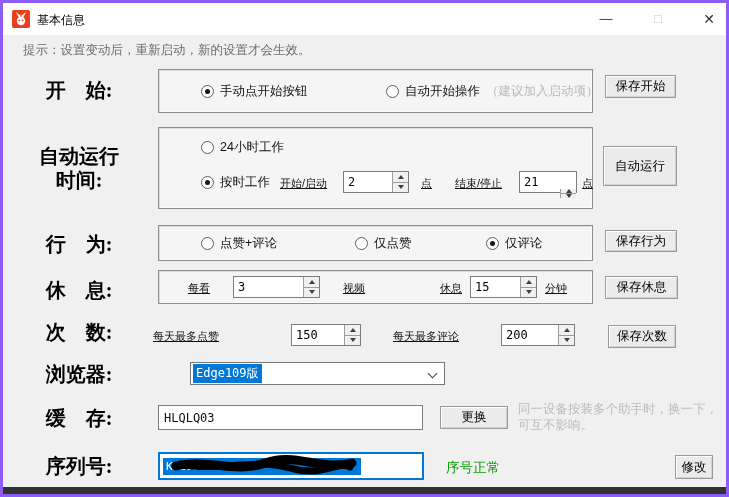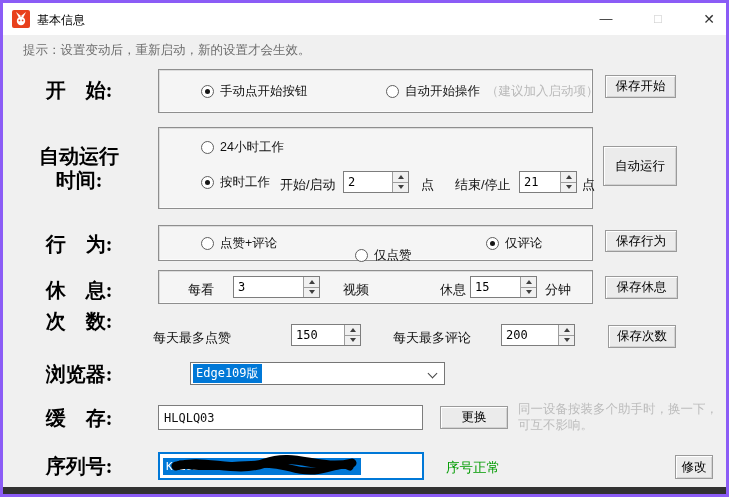--- a/index.html
+++ b/index.html
@@ -45,21 +45,21 @@
           border:1px solid #7d7d7d; }
   .spin .val { display:block; padding:3px 0 0 4px; font-size:12px; color:#000;
                font-family:"DejaVu Sans Mono",monospace; }
   .spinbtns { margin-left:auto; width:16px; display:flex; flex-direction:column; border-left:1px solid #9d9d9d; }
   .sb { flex:1; background:#f0f0f0; display:flex; align-items:center; justify-content:center; }
   .sb.up { border-bottom:1px solid #9d9d9d; }
   .tri-up { width:0; height:0; border-left:3px solid transparent; border-right:3px solid transparent;
             border-bottom:4px solid #3f3f3f; }
   .tri-down { width:0; height:0; border-left:3px solid transparent; border-right:3px solid transparent;
             border-top:4px solid #3f3f3f; }
-  .fieldlabel { position:absolute; font-size:13px; white-space:nowrap; }
+  .fieldlabel { position:absolute; font-size:11px; white-space:nowrap;text-decoration:underline; }
 
   
   .btn { position:absolute; background:#ebebeb; border:1px solid #9a9a9a;
          font-size:12.5px; color:#000; text-align:center;
          display:flex; align-items:center; justify-content:center;
          box-shadow:inset 1px 1px 0 #ffffff, inset -1px -1px 0 #d2d2d2; cursor:default; }
 
   
   .combo { position:absolute; left:155px; width:255px; height:23px; background:#fff;
            border:1px solid #767676; display:flex; align-items:center; padding:0 2px;margin-left:32px; }
@@ -149,21 +149,21 @@
       <span class="sb up">
           <span class="tri-up"></span>
         </span>
       <span class="sb">
           <span class="tri-down"></span>
         </span>
     </span>
   </div>
   <span class="fieldlabel" style="left:418px; top:173px;">点</span>
   <span class="fieldlabel" style="left:452px; top:173px;">结束/停止</span>
-  <div class="spin" style="left:516px; top:168px; width:58px;">
+  <div class="spin" style="left:516px; top:168px; width:58px;flex-direction:column;">
     <span class="val">21</span>
     <span class="spinbtns">
       <span class="sb up">
           <span class="tri-up"></span>
         </span>
       <span class="sb">
           <span class="tri-down"></span>
         </span>
     </span>
   </div>
@@ -171,21 +171,21 @@
   <div class="btn" style="left:600px; top:143px; width:74px; height:40px;">自动运行</div>
 
   <div class="biglabel" style="top:228px;">行　为:</div>
   <div class="groupbox" style="top:222px; height:36px;"></div>
   <div class="radio-item" style="left:198px; top:232px;">
     <span class="radio">
         <span class="dot"></span>
       </span>
     <span class="rtext">点赞+评论</span>
   </div>
-  <div class="radio-item" style="left:352px; top:244px;">
+  <div class="radio-item" style="left:352px; top:232px;">
     <span class="radio">
         <span class="dot"></span>
       </span>
     <span class="rtext">仅点赞</span>
   </div>
   <div class="radio-item" style="left:483px; top:232px;">
     <span class="radio checked">
         <span class="dot"></span>
       </span>
     <span class="rtext">仅评论</span>
@@ -215,21 +215,21 @@
           <span class="tri-up"></span>
         </span>
       <span class="sb">
           <span class="tri-down"></span>
         </span>
     </span>
   </div>
   <span class="fieldlabel" style="left:542px; top:278px;">分钟</span>
   <div class="btn" style="left:602px; top:273px; width:73px; height:23px;">保存休息</div>
 
-  <div class="biglabel" style="top:305px;">次　数:</div>
+  <div class="biglabel" style="top:316px;">次　数:</div>
   <span class="fieldlabel" style="left:150px; top:326px;">每天最多点赞</span>
   <div class="spin" style="left:288px; top:321px; width:70px;">
     <span class="val">150</span>
     <span class="spinbtns">
       <span class="sb up">
           <span class="tri-up"></span>
         </span>
       <span class="sb">
           <span class="tri-down"></span>
         </span>

